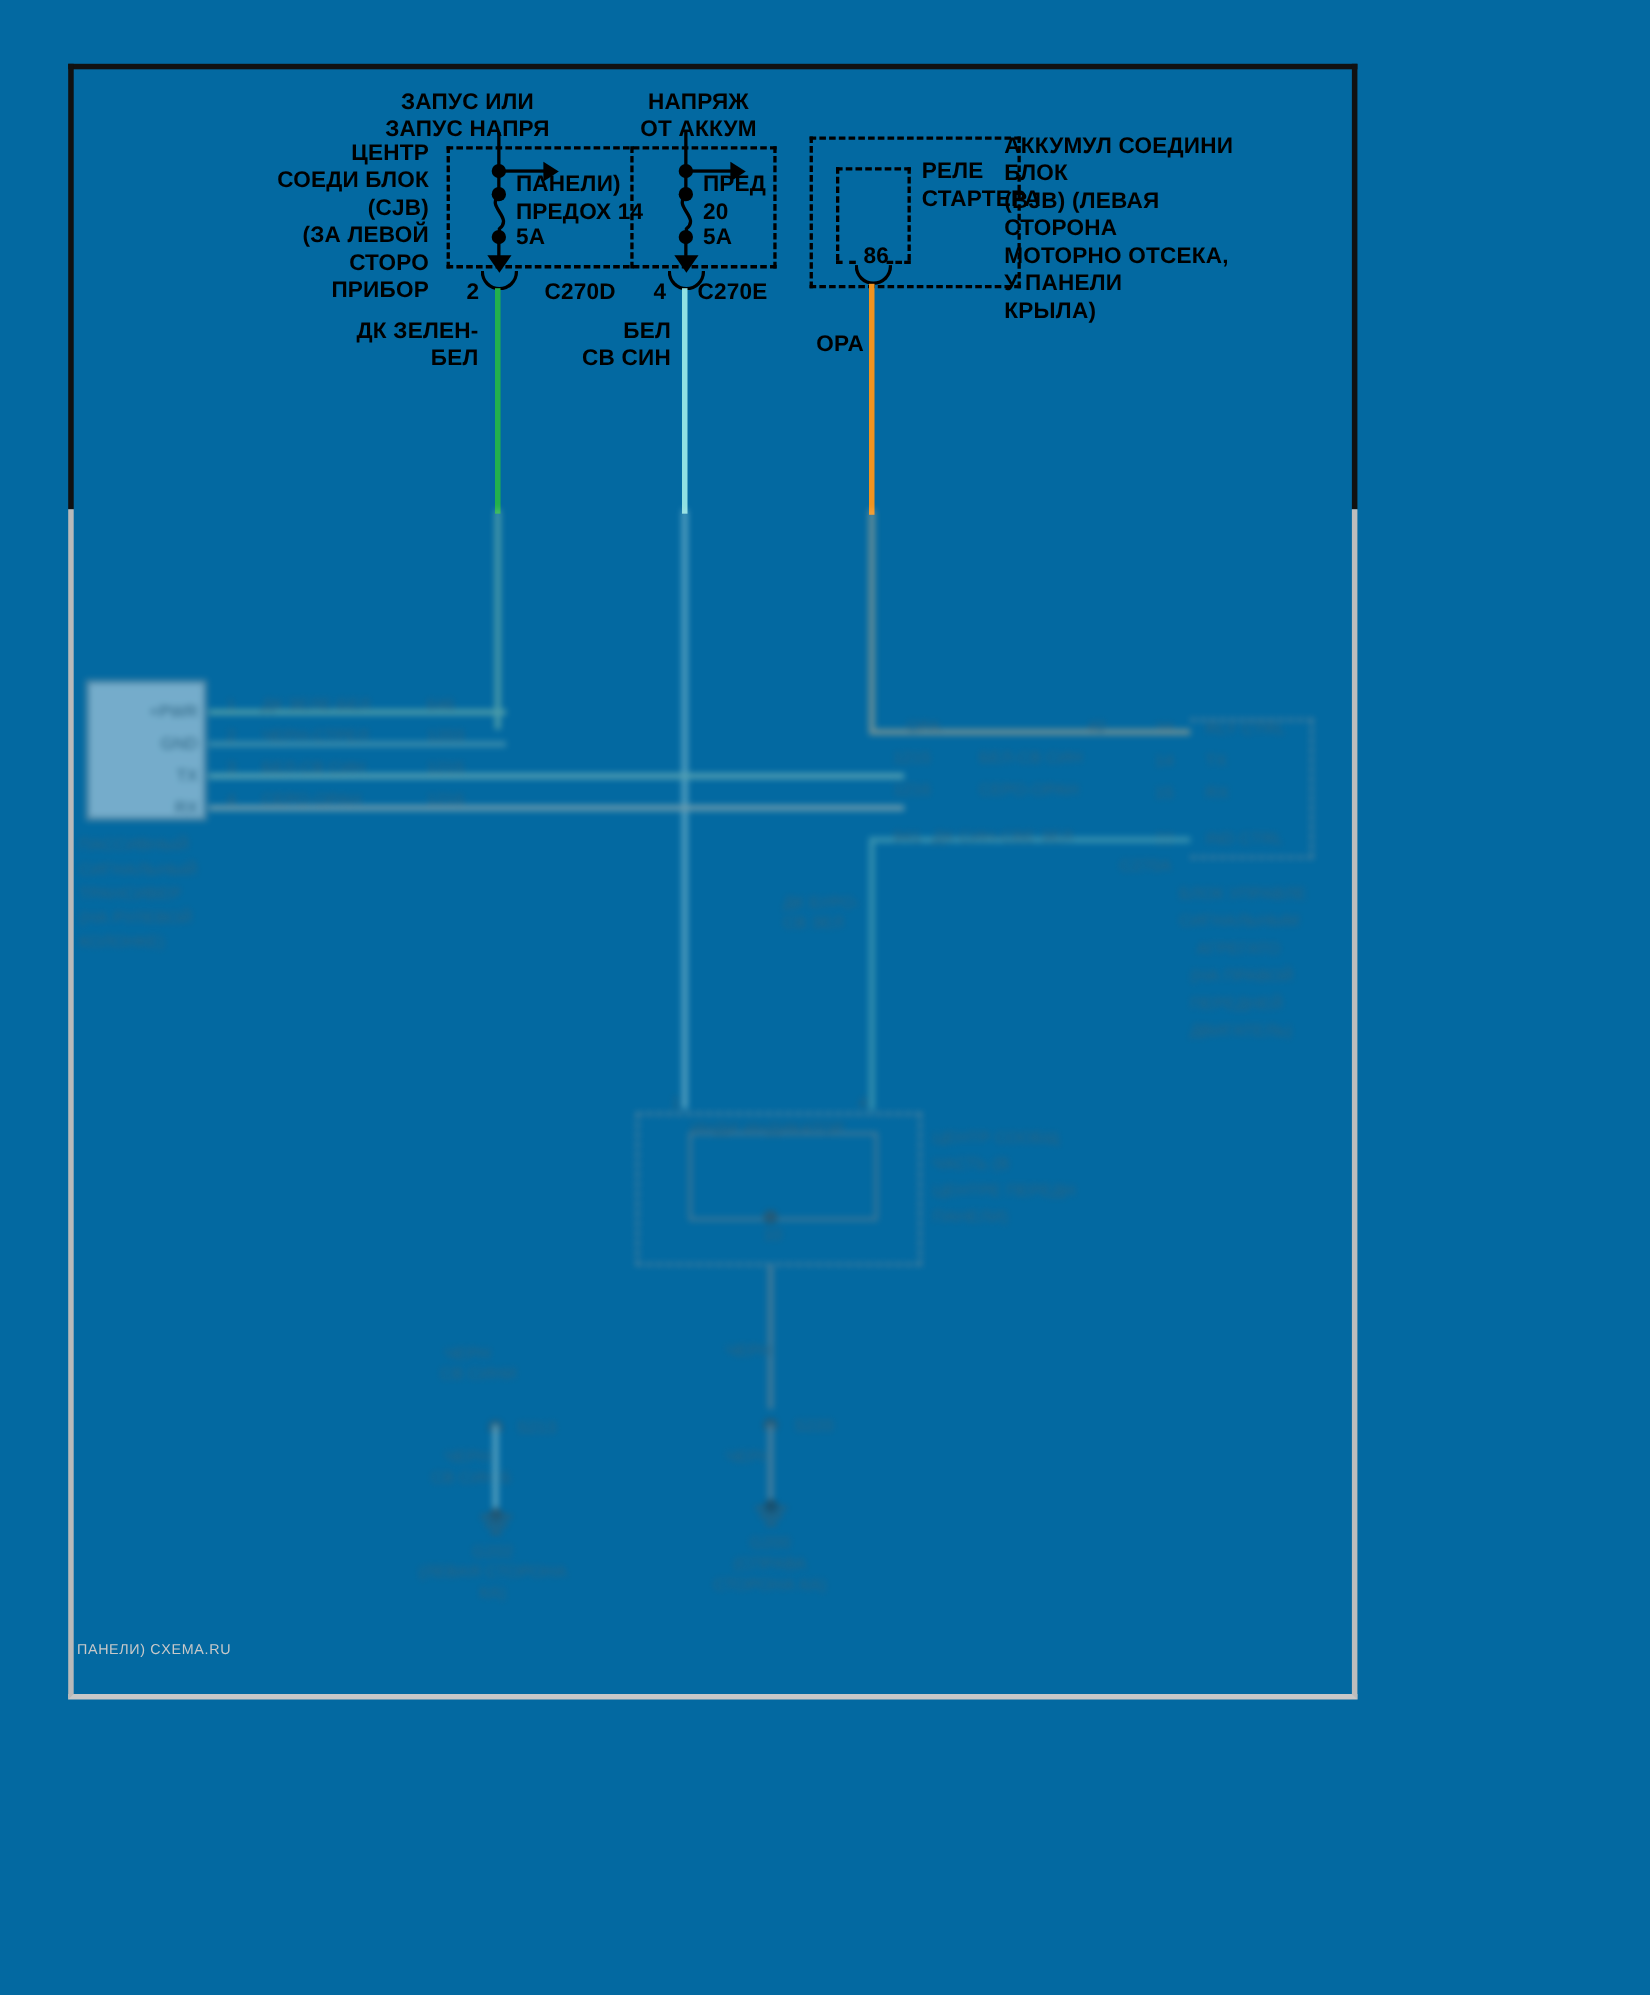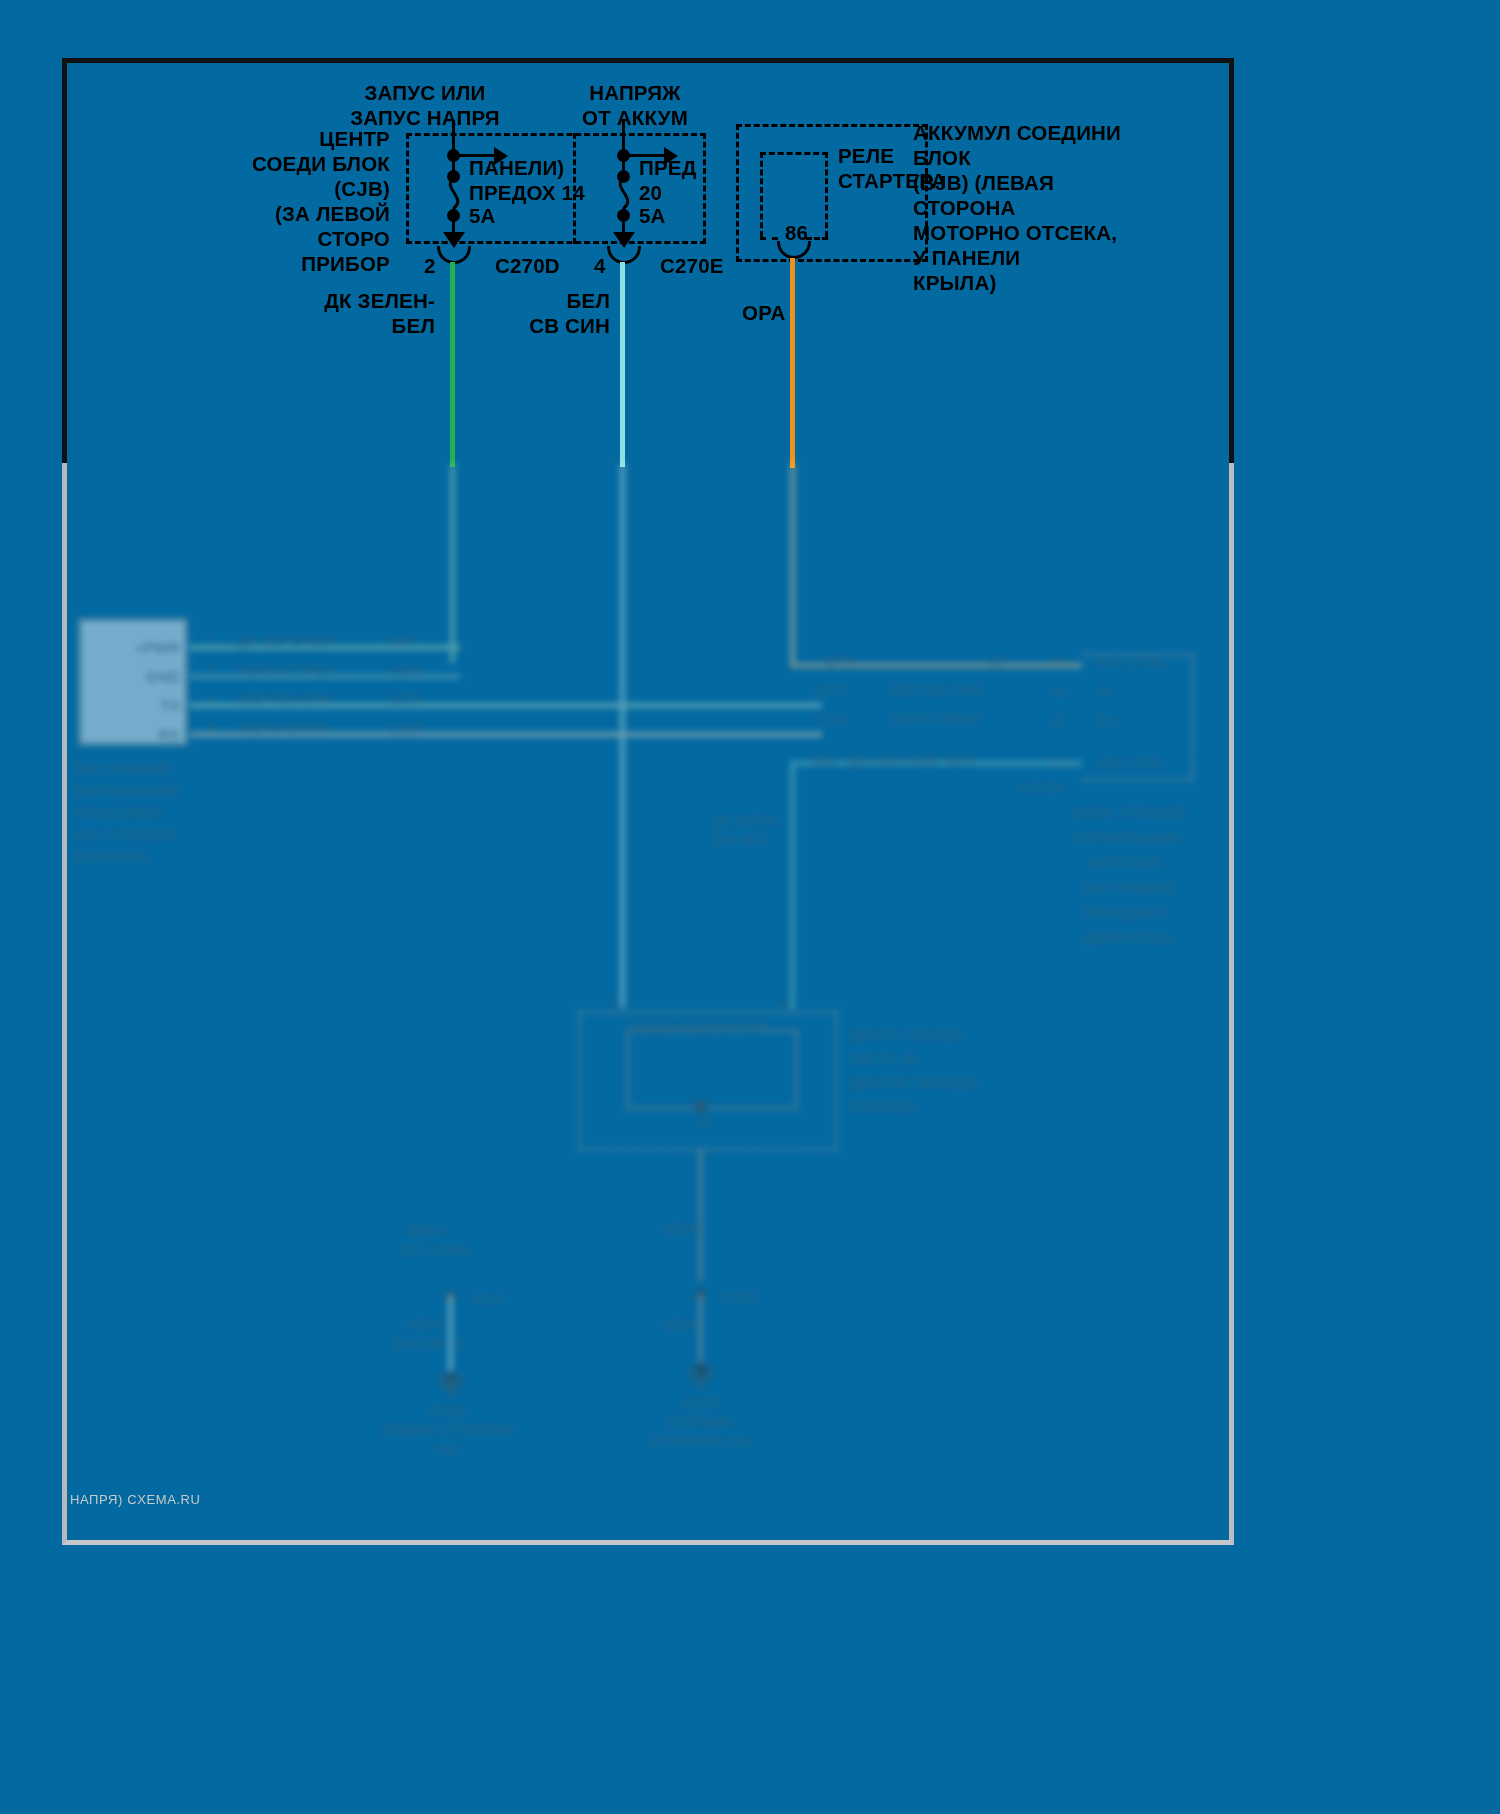--- a/index.html
+++ b/index.html
@@ -145,21 +145,21 @@
 МОТОРНО ОТСЕКА,
 У ПАНЕЛИ
 КРЫЛА)</div>
 
   <div class="cup" style="left:437px;top:246px;"></div>
   <div class="t" style="left:424px;top:253px;font-weight:bold;">2</div>
   <div class="t" style="left:464px;top:253px;font-weight:bold;margin-left:31px;">C270D</div>
 
   <div class="cup" style="left:607px;top:246px;"></div>
   <div class="t" style="left:594px;top:253px;font-weight:bold;">4</div>
-  <div class="t" style="left:634px;top:253px;font-weight:bold;margin-left:26px;">C270E</div>
+  <div class="t" style="left:634px;top:253px;font-weight:bold;">C270E</div>
 
   <div class="cup" style="left:777px;top:241px;"></div>
 
   <div class="wire wv" style="left:450px;top:262px;height:205px;background:#22b14c;"></div>
   <div class="t r" style="left:240px;top:288px;width:195px;font-weight:bold;">ДК ЗЕЛЕН-
 БЕЛ</div>
 
   <div class="wire wv" style="left:620px;top:262px;height:205px;background:#8fe0e2;"></div>
   <div class="t r" style="left:430px;top:288px;width:180px;font-weight:bold;">БЕЛ
 СВ СИН</div>
@@ -282,15 +282,15 @@
     <div class="wire wv" style="left:698px;top:832px;height:72px;background:#9a9a9a;"></div>
     <svg class="gnd" width="36" height="30" style="left:683px;top:900px;" viewBox="0 0 36 30">
       <path d="M18 0 L18 8 M4 8 L32 8 M8 15 L28 15 M13 22 L23 22" stroke="#555" stroke-width="4" fill="none"></path>
       <circle cx="18" cy="6" r="6" fill="#333"></circle>
     </svg>
     <div class="t c" style="left:600px;top:930px;width:200px;">G200
 (СПРАВА
 СТОРОНА КА)</div>
   </div>
 
-  <div class="wm">НАПРЯ) CXEMA.RU</div>
+  <div class="wm">ПАНЕЛИ) CXEMA.RU</div>
 
 </div>
 
 </body></html>

